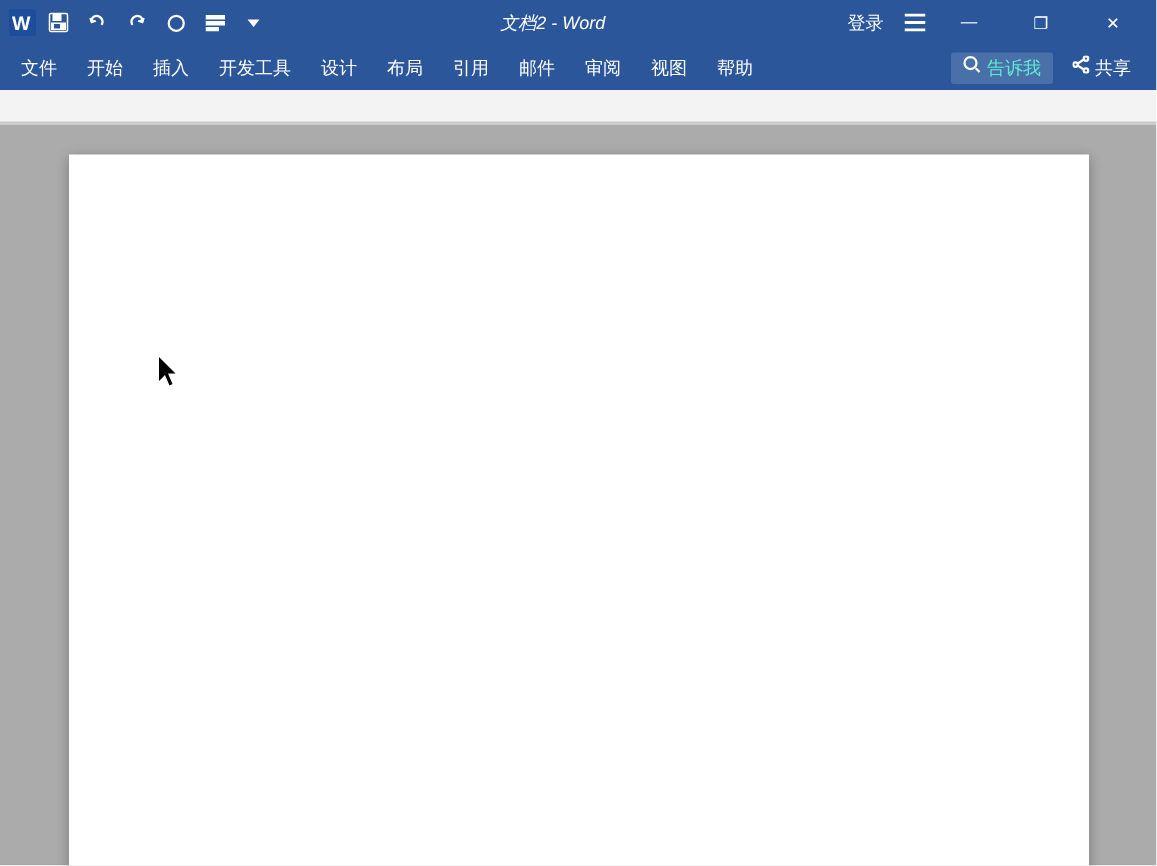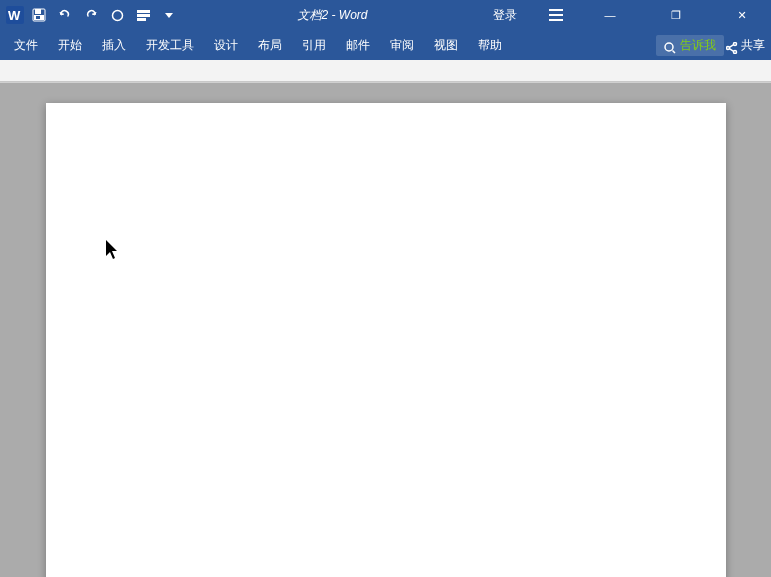--- a/index.html
+++ b/index.html
@@ -41,21 +41,21 @@
     .title-bar-center {
       flex: 1;
       text-align: center;
       font-size: 12px;
       color: white;
       font-style: italic;
     }
     .title-bar-right {
       display: flex;
       align-items: center;
-      gap: 20px;
+      gap: 2px;
     }
     .title-right-btn {
       padding: 2px 8px;
       font-size: 12px;
       cursor: pointer;
       color: white;
     }
     .title-window-btn {
       width: 46px;
       height: 30px;
@@ -119,38 +119,38 @@
       font-weight: bold;
       color: #ff0000;
       font-family: 'Microsoft YaHei', 'SimHei', sans-serif;
       margin-top: 60px;
       line-height: 1.2;
     }
 
     
     .search-area {
       display: flex;
-      align-items: flex-end;
+      align-items: flex-start;
       background: rgba(255,255,255,0.15);
       border-radius: 2px;
       padding: 2px 8px;
       font-size: 12px;
-      color: #84cc16;
+      color: #5eead4;
       gap: 4px;
       cursor: pointer;
     }
 
     .share-area {
       display: flex;
-      align-items: flex-end;
+      align-items: flex-start;
       gap: 3px;
       font-size: 12px;
       color: white;
       cursor: pointer;
-      padding: 2px 2px;
+      padding: 2px 13px;
     }
   </style>
 </head>
 <body>
 
 <div class="title-bar">
   <div class="title-bar-left">
     <div class="title-bar-icon">
       <svg width="18" height="18" viewBox="0 0 18 18">
         <rect width="18" height="18" rx="2" fill="#1e4d9b"></rect>

